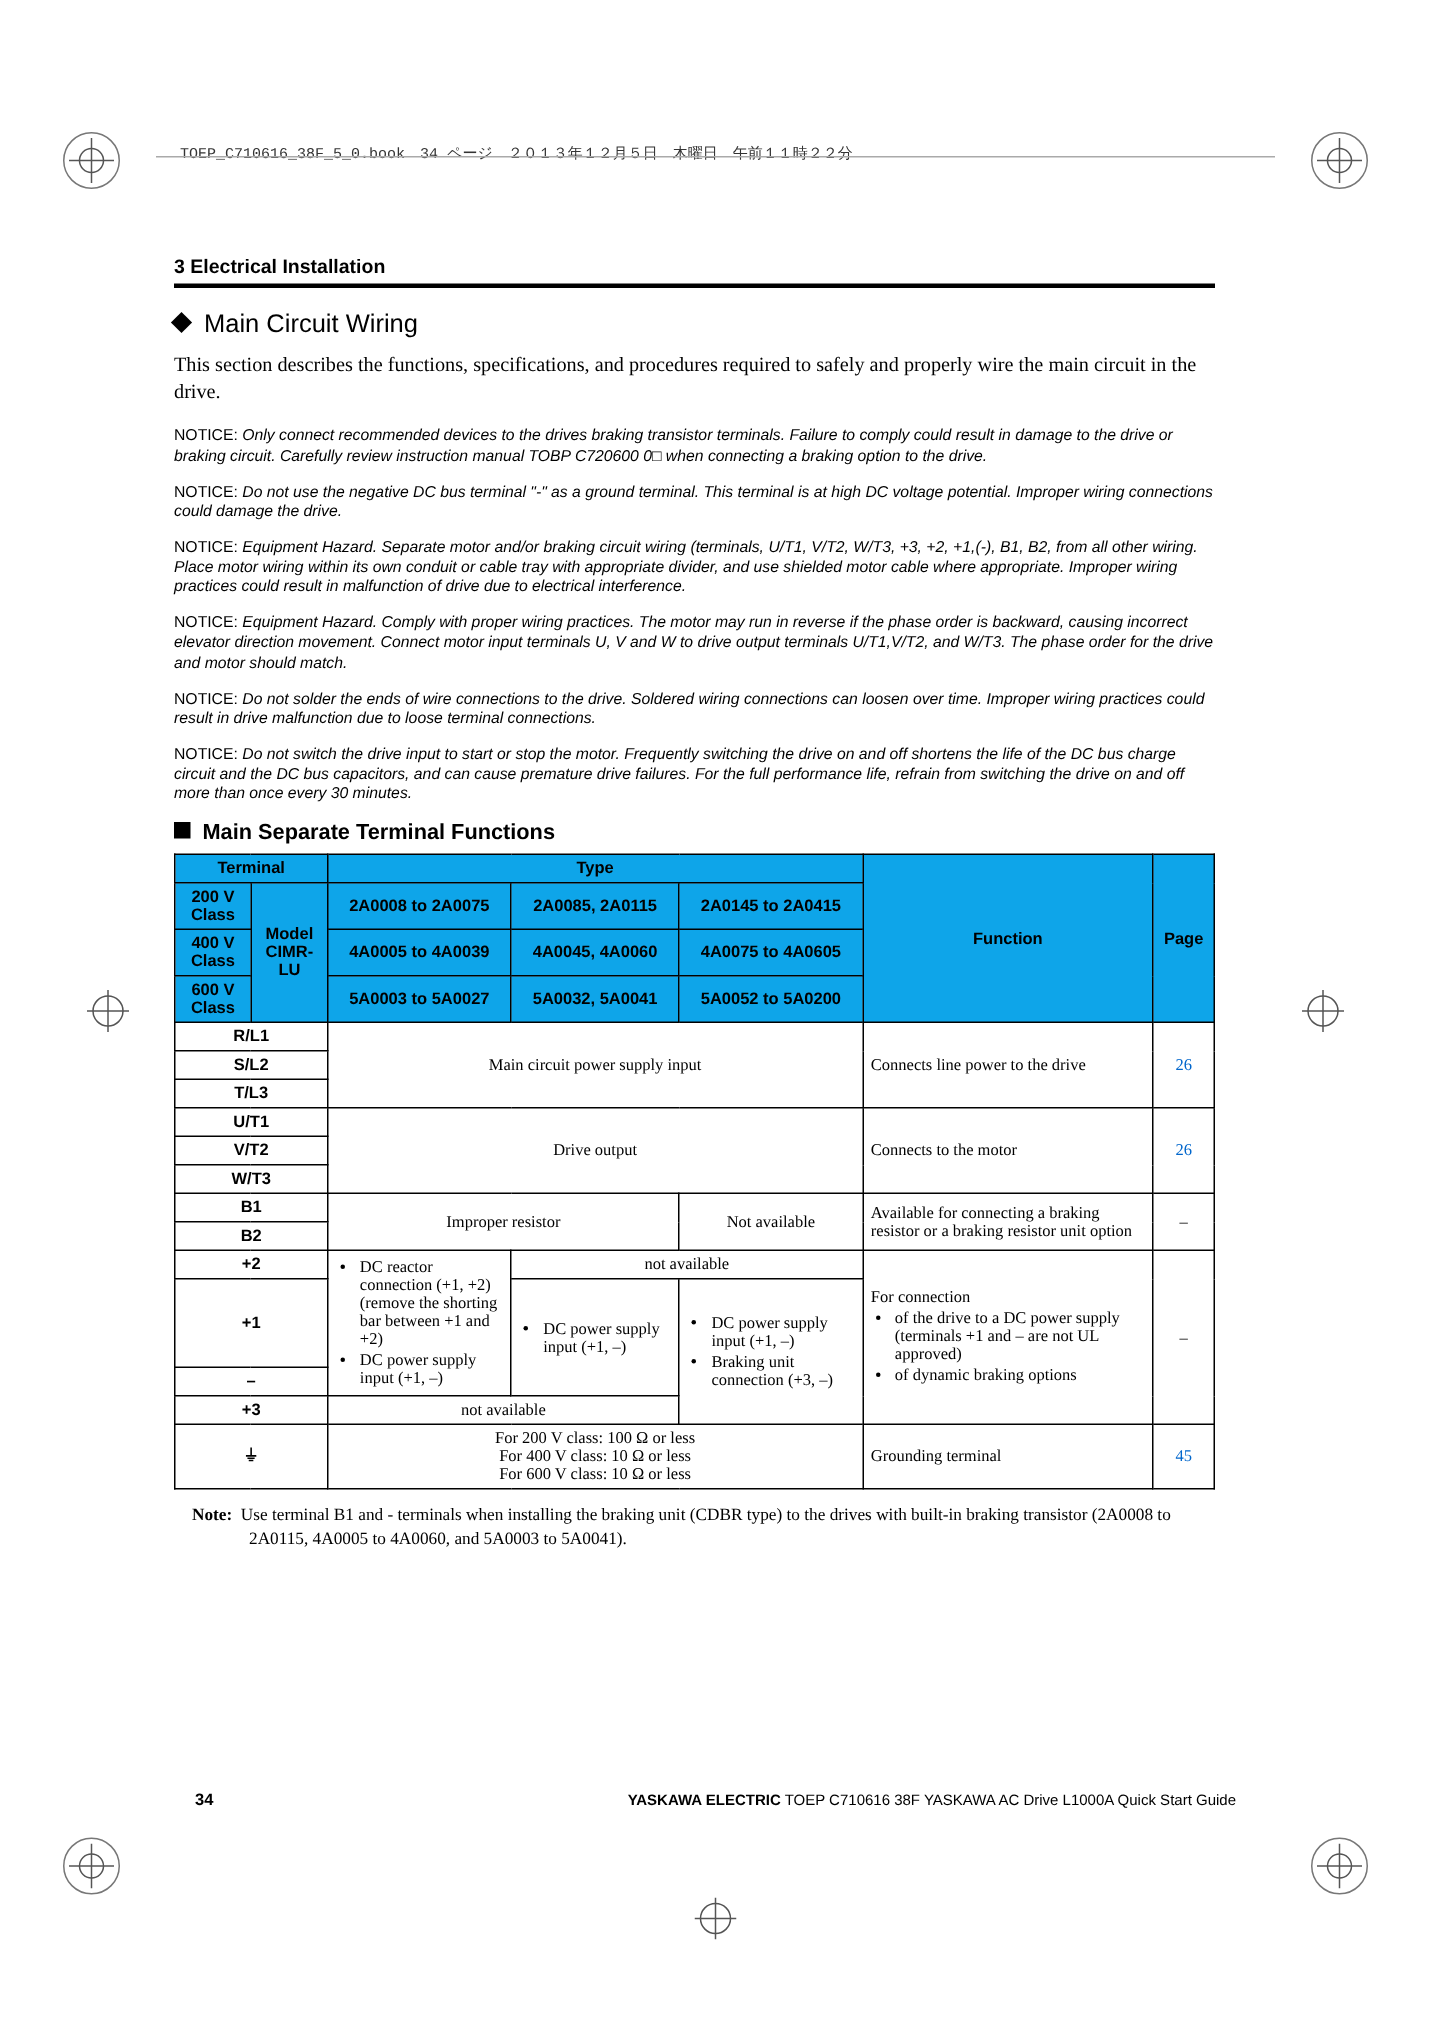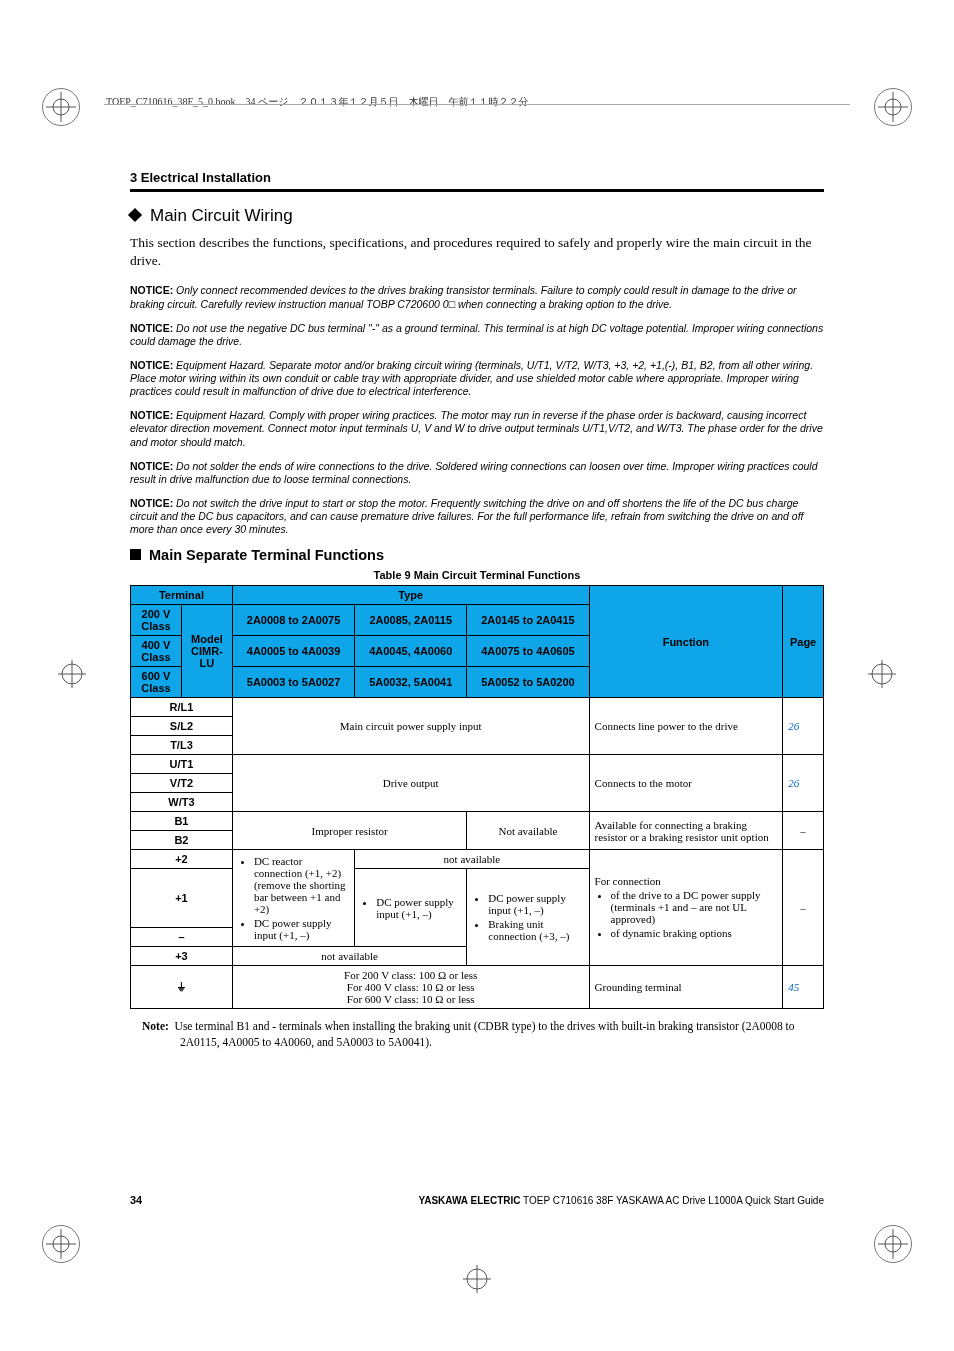--- a/index.html
+++ b/index.html
@@ -39,27 +39,27 @@
     font-size: 10px;
     font-family: Arial, sans-serif;
     color: #555;
     padding-top: 0;
   }
   .header-text {
     font-size: 10px;
     color: #333;
     position: absolute;
     top: 95px;
-    left: 106px;
-    font-family: Liberation Serif, serif;
+    left: 120px;
+    font-family: Liberation Mono, monospace;
   }
   .page-content {
     position: absolute;
     top: 170px;
-    left: 130px;
+    left: 116px;
     width: 694px;
   }
   .section-number-title {
     font-family: Arial, Helvetica, sans-serif;
     font-weight: bold;
     font-size: 13px;
     margin-bottom: 4px;
   }
   .thick-rule {
     border: none;
@@ -86,21 +86,21 @@
     line-height: 1.35;
     margin-bottom: 14px;
   }
   .notice {
     font-family: Arial, Helvetica, sans-serif;
     font-size: 10.5px;
     font-style: italic;
     line-height: 1.25;
     margin-bottom: 11px;
   }
-  .notice b { font-style: normal; font-weight: bold; }
+  .notice b { font-style: normal; font-weight: normal; }
   .h3 {
     font-family: Arial, Helvetica, sans-serif;
     font-weight: bold;
     font-size: 14.5px;
     margin: 10px 0 6px 0;
   }
   .square {
     display: inline-block;
     width: 11px;
     height: 11px;
@@ -132,23 +132,22 @@
     font-weight: bold;
     text-align: center;
   }
   .rowhead {
     font-family: Arial, Helvetica, sans-serif;
     font-weight: bold;
     text-align: center;
   }
   .center { text-align: center; }
   .pagelink {
-    font-style: italic;
     color: #0066cc;
-    text-align: left;
+    text-align: center;
   }
   .note-block {
     font-size: 11.5px;
     margin-top: 10px;
     line-height: 1.35;
     padding-left: 50px;
     text-indent: -38px;
   }
   .note-label { font-weight: bold; text-align: center; }
   .footer {
@@ -242,21 +241,20 @@
   <div class="notice"><b>NOTICE: </b><span>Do not use the negative DC bus terminal "-" as a ground terminal. This terminal is at high DC voltage potential. Improper wiring connections could damage the drive.</span></div>
   <div class="notice"><b>NOTICE: </b><span>Equipment Hazard. Separate motor and/or braking circuit wiring (terminals, U/T1, V/T2, W/T3, +3, +2, +1,(-), B1, B2, from all other wiring. Place motor wiring within its own conduit or cable tray with appropriate divider, and use shielded motor cable where appropriate. Improper wiring practices could result in malfunction of drive due to electrical interference.</span></div>
   <div class="notice"><b>NOTICE: </b><span>Equipment Hazard. Comply with proper wiring practices. The motor may run in reverse if the phase order is backward, causing incorrect elevator direction movement. Connect motor input terminals U, V and W to drive output terminals U/T1,V/T2, and W/T3. The phase order for the drive and motor should match.</span></div>
   <div class="notice"><b>NOTICE: </b><span>Do not solder the ends of wire connections to the drive. Soldered wiring connections can loosen over time. Improper wiring practices could result in drive malfunction due to loose terminal connections.</span></div>
   <div class="notice"><b>NOTICE: </b><span>Do not switch the drive input to start or stop the motor. Frequently switching the drive on and off shortens the life of the DC bus charge circuit and the DC bus capacitors, and can cause premature drive failures. For the full performance life, refrain from switching the drive on and off more than once every 30 minutes.</span></div>
 
   <div class="h3">
     <span class="square"></span><span>Main Separate Terminal Functions</span>
   </div>
 
-  <div class="table-caption">Table 9  Main Circuit Terminal Functions</div>
 
   <table class="main">
     <colgroup>
       <col style="width:50px">
         <col style="width:50px">
       <col style="width:120px">
         <col style="width:110px">
         <col style="width:120px">
       <col style="width:190px">
         <col style="width:40px">

